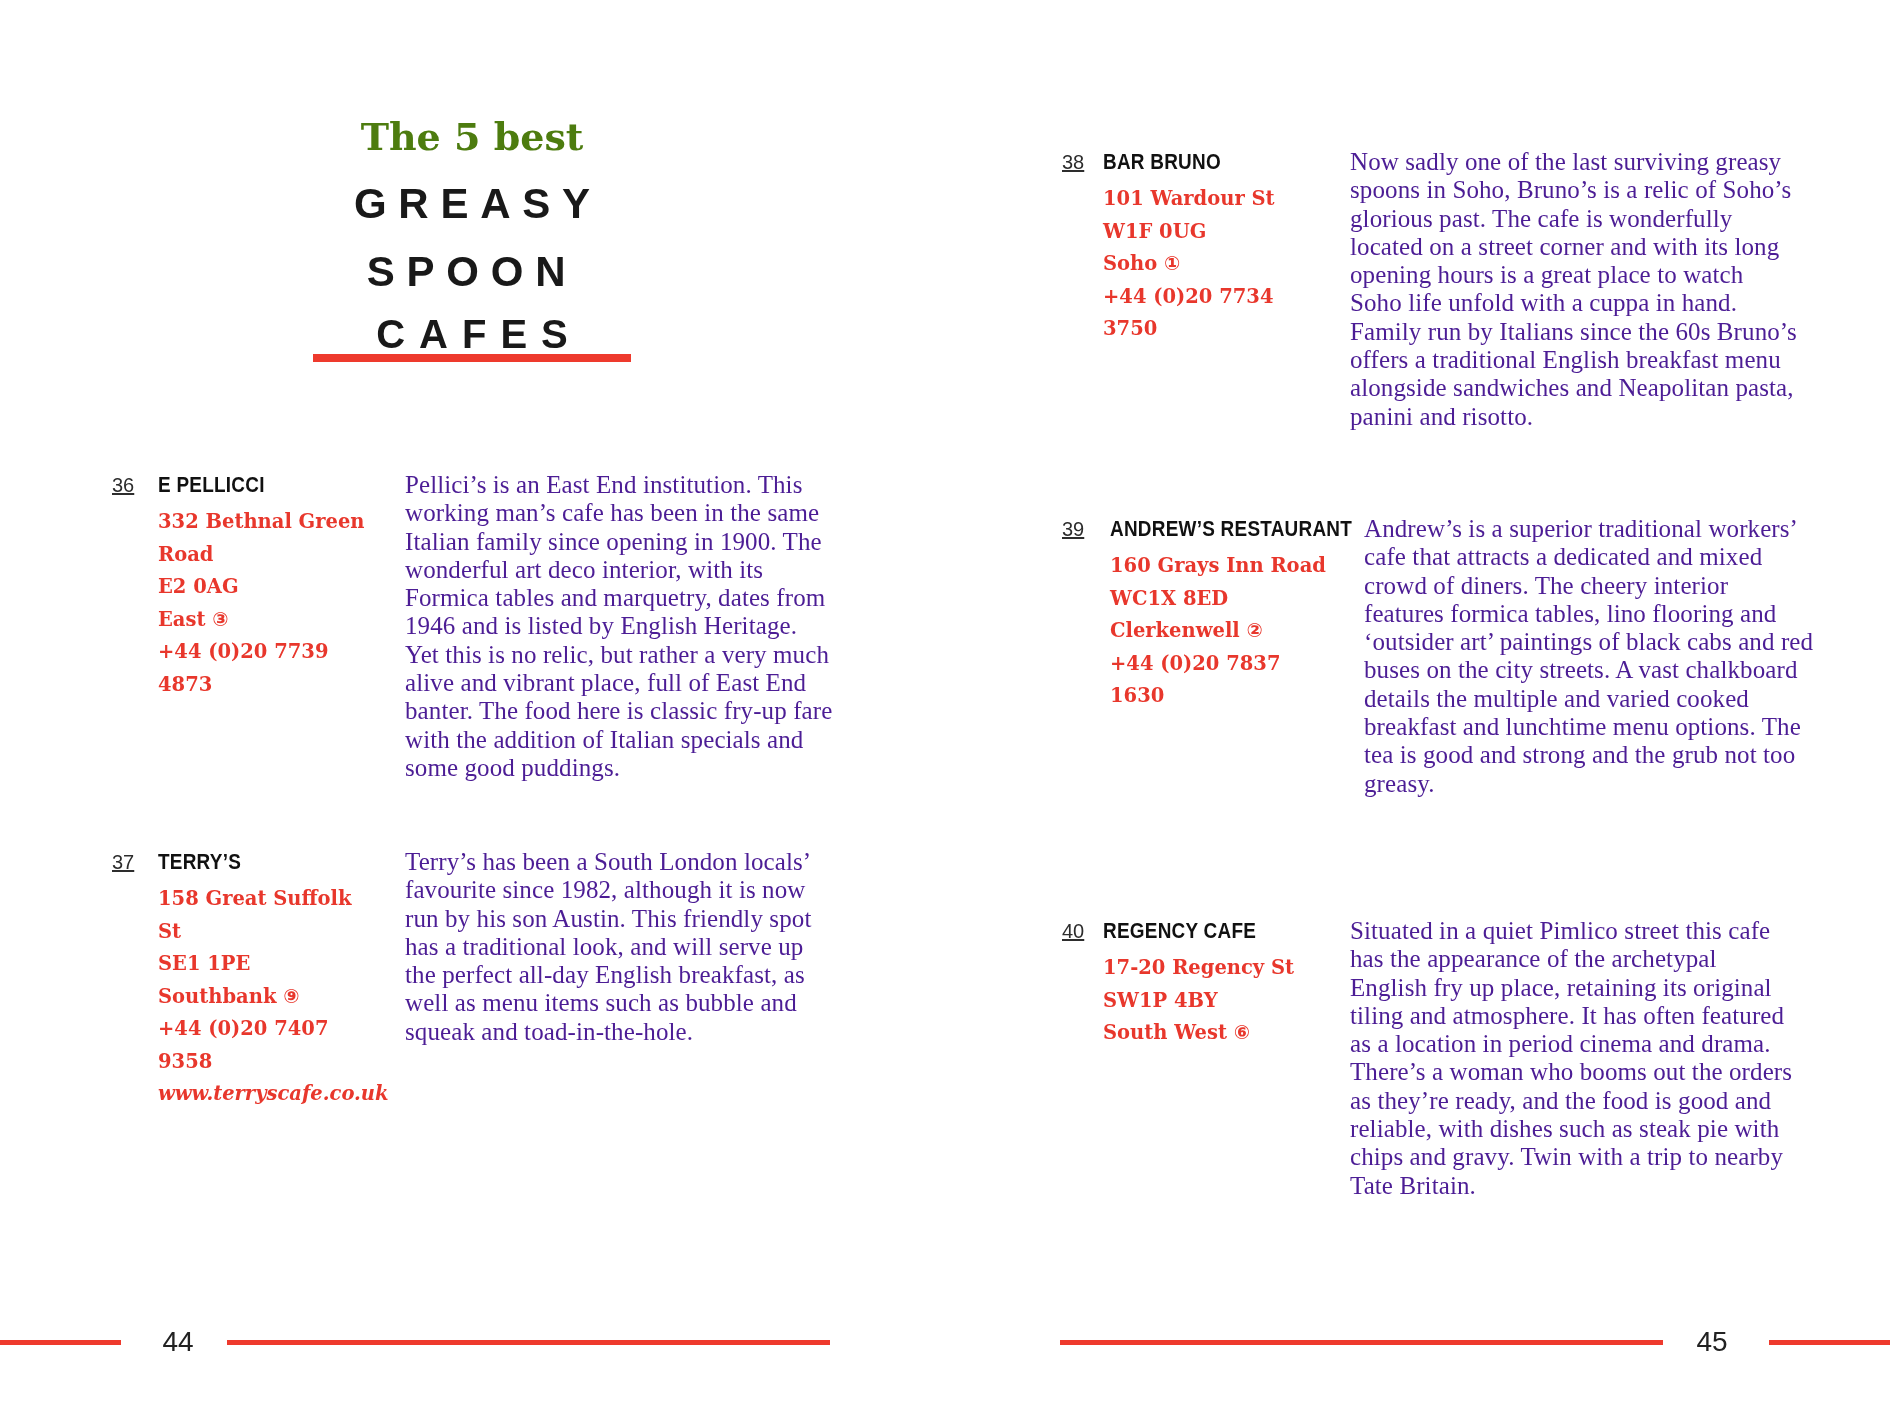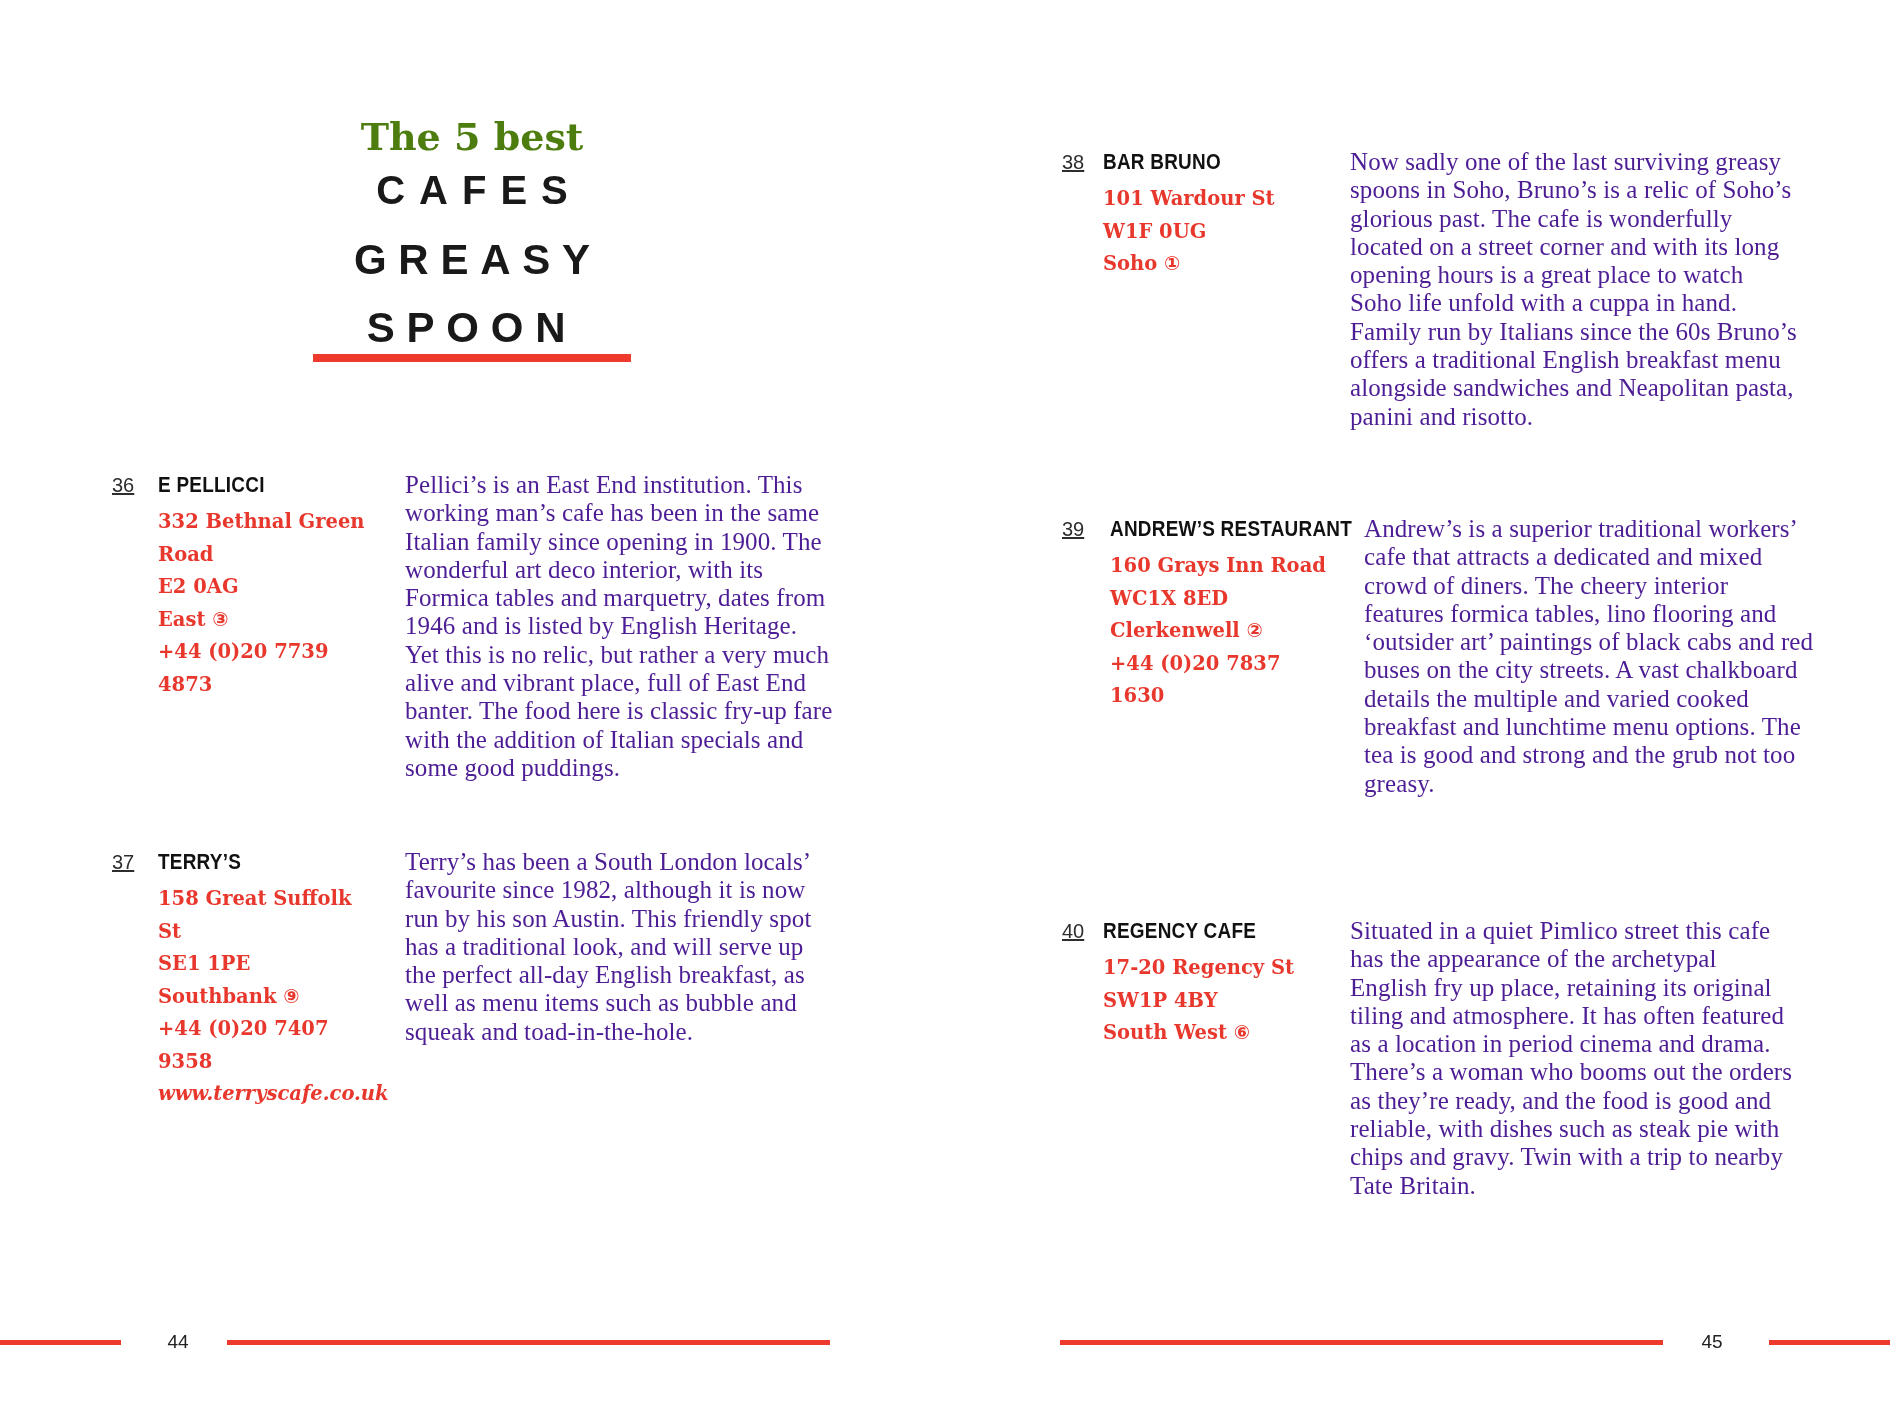--- a/index.html
+++ b/index.html
@@ -131,34 +131,34 @@
   .rule-short-left  { left: 0;      width: 121px; }
   .rule-long-left   { left: 227px;  width: 603px; }
   .rule-long-right  { left: 1060px; width: 603px; }
   .rule-short-right { left: 1769px; width: 121px; }
   .folio {
     position: absolute;
     top: 1328px;
     width: 56px;
     text-align: center;
     font-family: "Liberation Sans", sans-serif;
-    font-size: 19px;
+    font-size: 28px;
     line-height: 28px;
     color: #222222;
   }
   .folio-left  { left: 150px; }
   .folio-right { left: 1684px; }
 </style>
 </head>
 <body style="--accent-red: #e8372c; --rule-red: #ee3a2d;">
 
 <div class="title-block">
   <div class="title-kicker">The 5 best</div>
+  <div class="title-main">GREASY SPOON</div>
   <div class="title-main second">CAFES</div>
-  <div class="title-main">GREASY SPOON</div>
 </div>
 <div class="title-rule"></div>
 
 <div class="page page-left">
   <div style="position:absolute;inset:0;">
   <div class="entry">
     <div class="entry-number">36</div>
     <div class="entry-info">
       <div class="entry-name">E PELLICCI</div>
       <div class="entry-address">
@@ -192,20 +192,21 @@
 <div class="page page-right">
   <div style="position:absolute;inset:0;">
   <div class="entry">
     <div class="entry-number">38</div>
     <div class="entry-info">
       <div class="entry-name">BAR BRUNO</div>
       <div class="entry-address">
         <div class="addr-line">101 Wardour St</div>
             <div class="addr-line">W1F 0UG</div>
             <div class="addr-line">Soho ①</div>
+            <div class="addr-line entry-phone">+44 (0)20 7734 3750</div>
 
       </div>
     </div>
     <div class="entry-desc">Now sadly one of the last surviving greasy spoons in Soho, Bruno’s is a relic of Soho’s glorious past. The cafe is wonderfully located on a street corner and with its long opening hours is a great place to watch Soho life unfold with a cuppa in hand. Family run by Italians since the 60s Bruno’s offers a traditional English breakfast menu alongside sandwiches and Neapolitan pasta, panini and risotto.</div>
   </div>
 
   <div class="entry">
     <div class="entry-number">39</div>
     <div class="entry-info">
       <div class="entry-name">ANDREW’S RESTAURANT</div>

